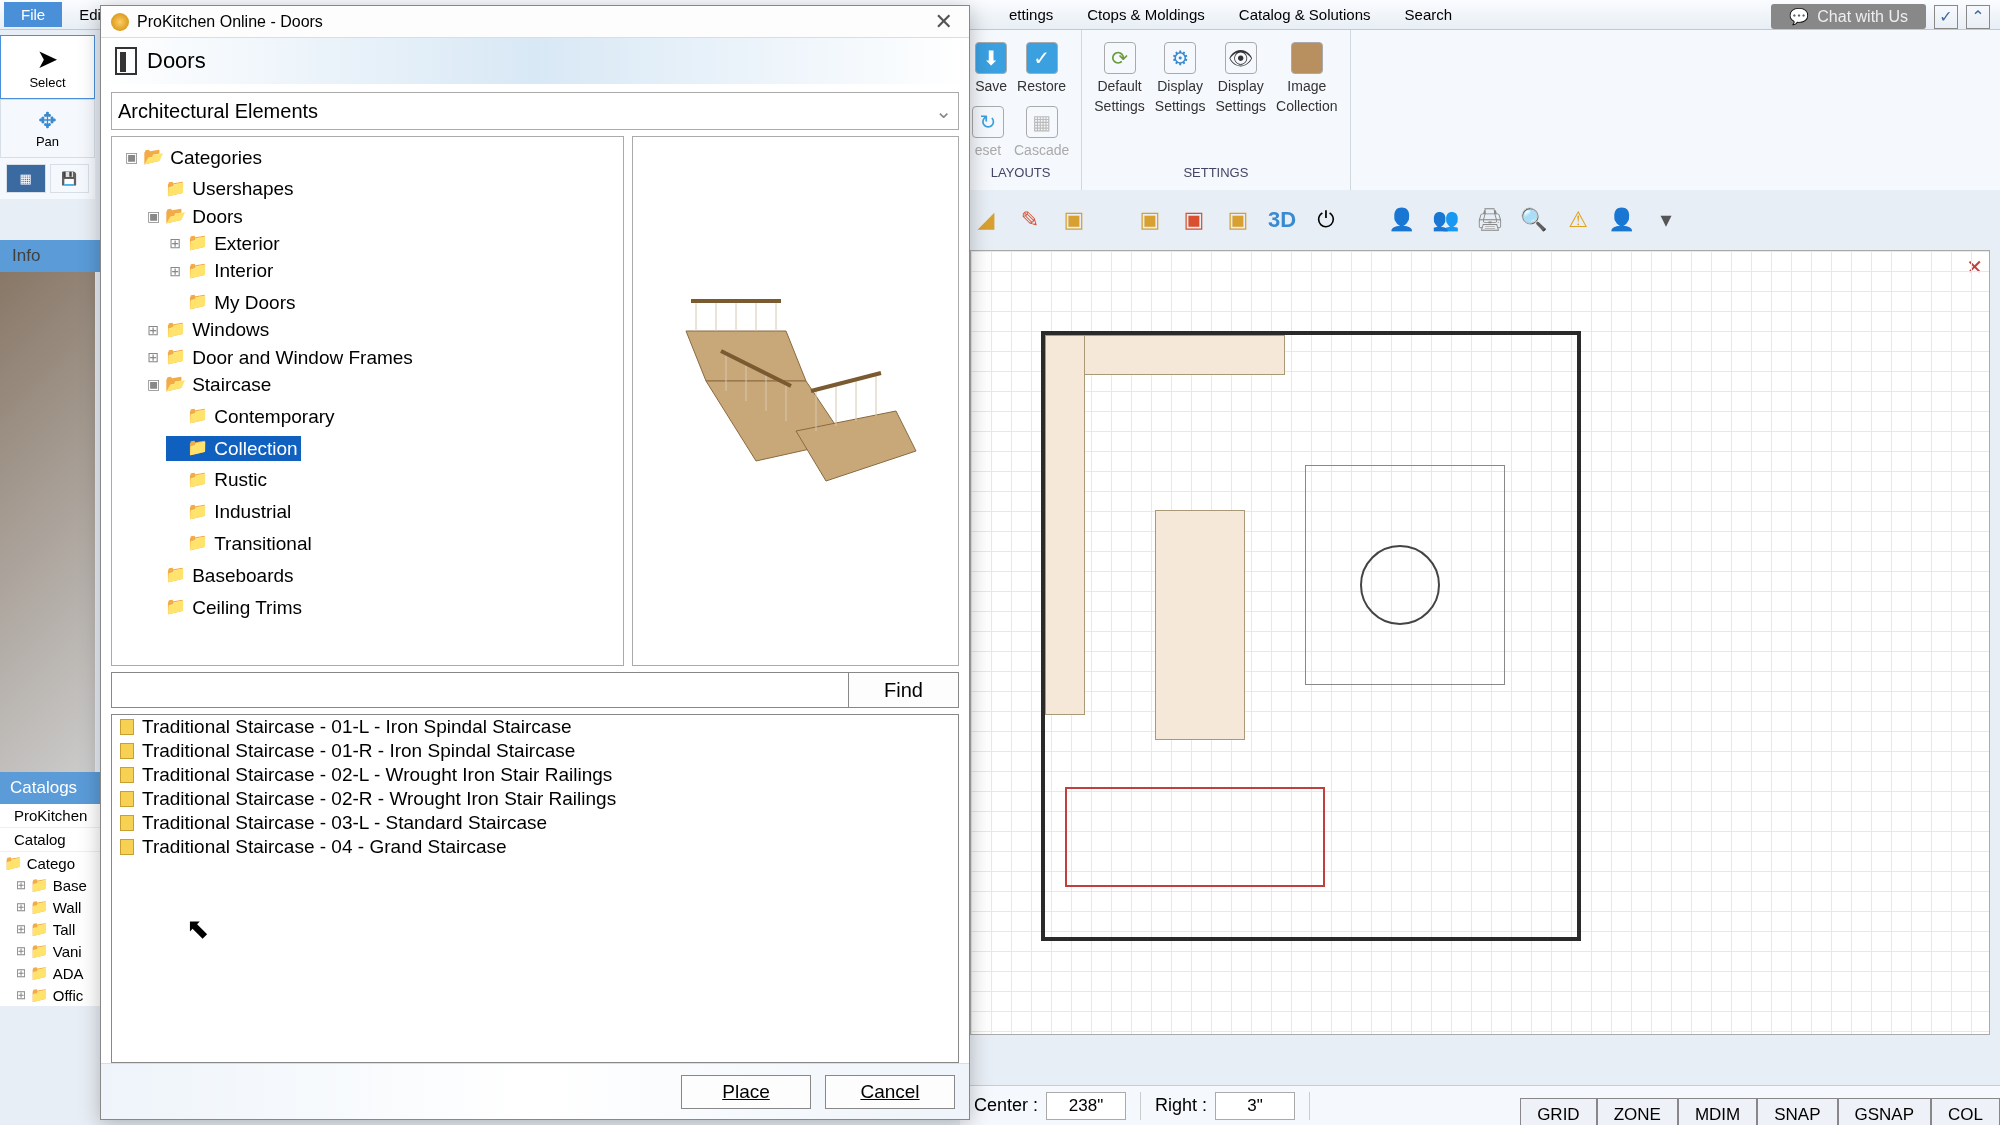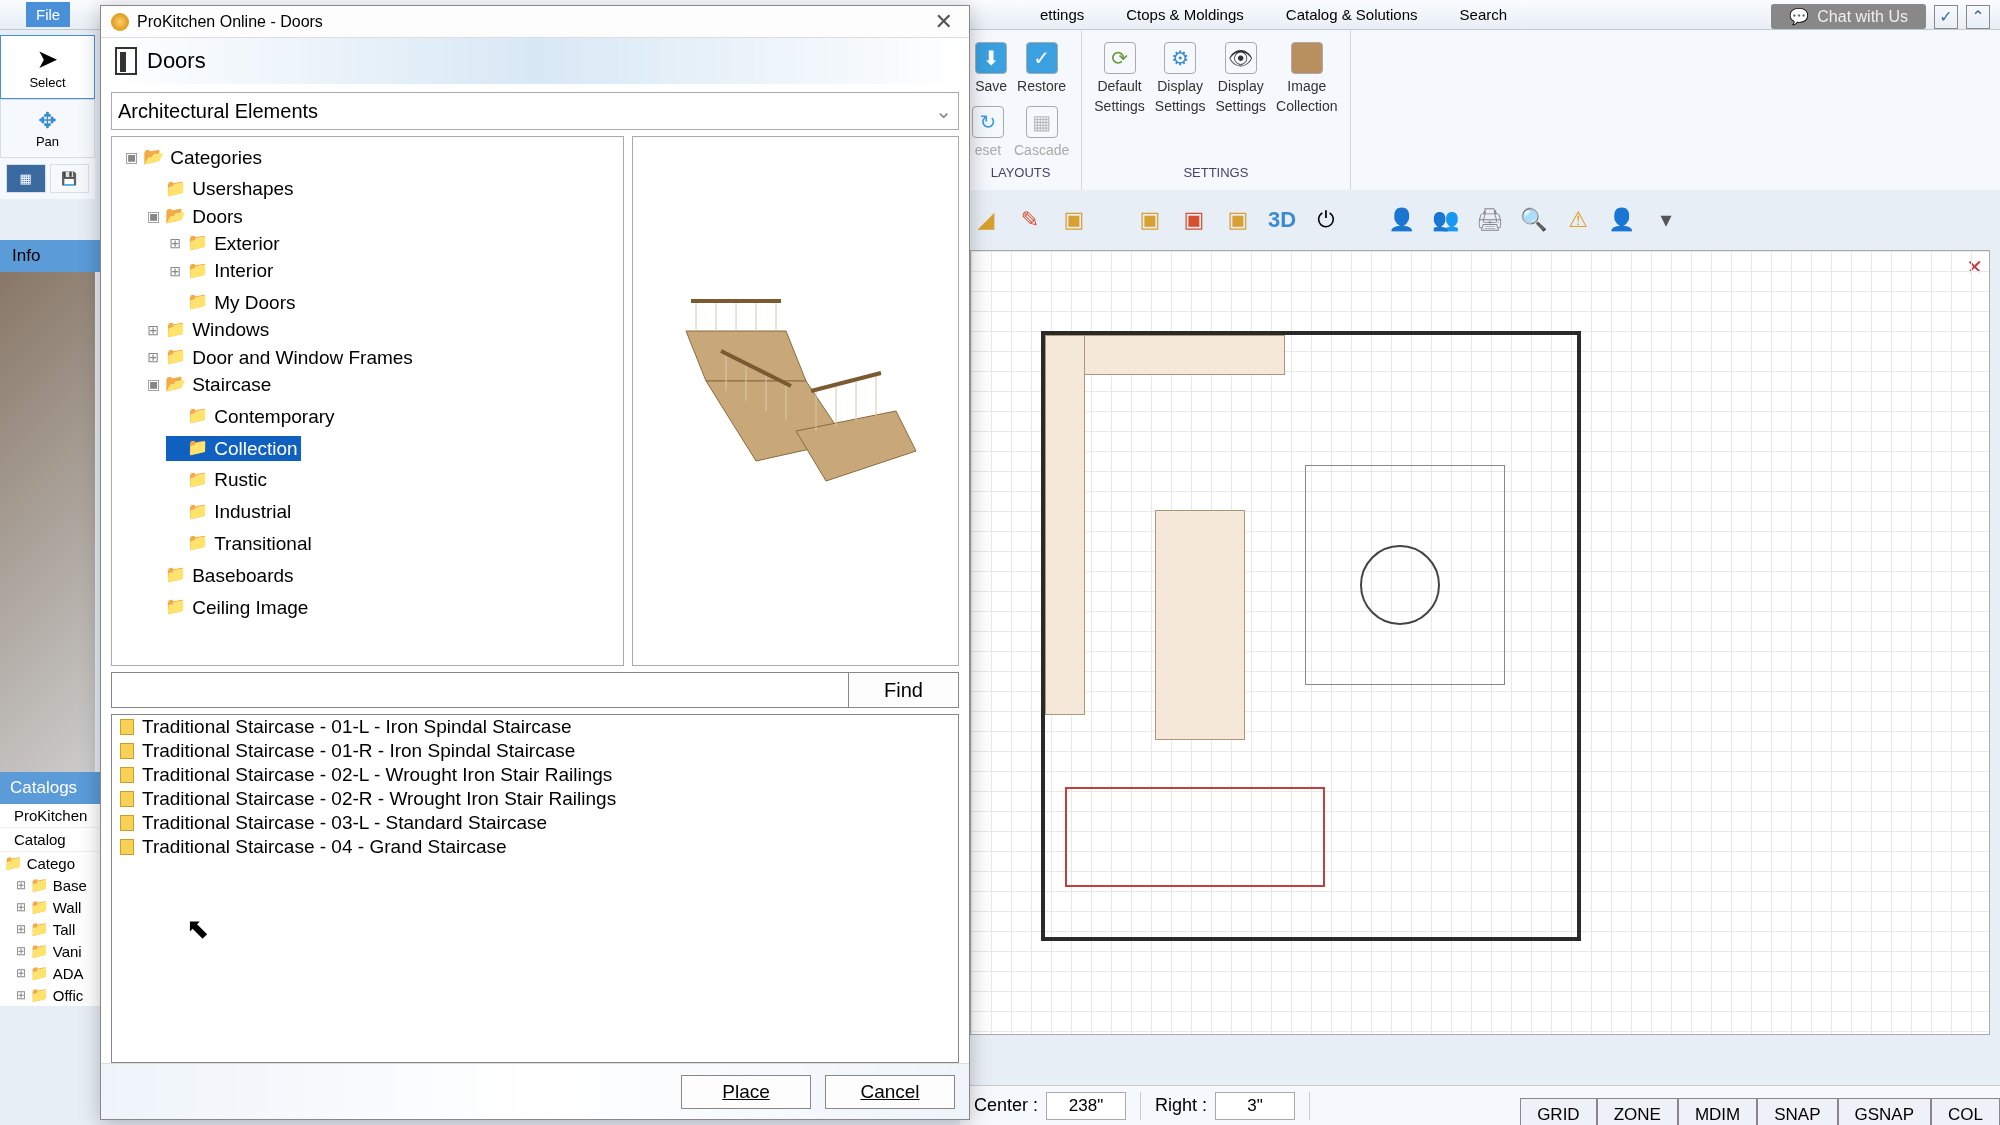--- a/index.html
+++ b/index.html
@@ -3,21 +3,21 @@
 <meta charset="utf-8">
 <style>
 * { margin: 0; padding: 0; box-sizing: border-box; font-family: Arial, sans-serif; }
 body { width: 2000px; height: 1125px; background: #f0f0f0; overflow: hidden; position: relative; }
 
 
 .main-window { position: absolute; top: 0; left: 0; width: 2000px; height: 1125px; background: #e8eef5; }
 
 
 .menubar { height: 30px; background: linear-gradient(#fafcff, #e8eef5); border-bottom: 1px solid #c0c8d0; display: flex; align-items: center; padding: 0 4px; font-size: 15px; }
-.menubar-item { padding: 4px 10px; cursor: pointer; margin-left: 22px; }
+.menubar-item { padding: 4px 17px; cursor: pointer; }
 .menubar-item.file { background: #4a90d9; color: #fff; }
 
 
 .topright { position: absolute; top: 4px; right: 10px; display: flex; align-items: center; gap: 8px; }
 .chat-btn { background: #888; color: #eee; padding: 3px 18px; border-radius: 3px; font-size: 16px; display: flex; align-items: center; gap: 8px; }
 .top-icon { width: 24px; height: 24px; border: 1px solid #888; display: flex; align-items: center; justify-content: center; font-size: 16px; color: #3a6aa0; }
 
 
 .ribbon { position: absolute; top: 30px; left: 960px; right: 0; height: 160px; background: #f5f8fc; display: flex; }
 .ribbon-grp { display: flex; flex-direction: column; align-items: center; padding: 6px 0; border-right: 1px solid #d0d8e0; }
@@ -30,21 +30,21 @@
 .icon-row { position: absolute; top: 200px; left: 970px; right: 10px; height: 40px; display: flex; align-items: center; gap: 12px; }
 .small-icon { width: 32px; height: 32px; display: flex; align-items: center; justify-content: center; font-size: 22px; cursor: pointer; }
 
 
 .left-toolbox { position: absolute; top: 35px; left: 0; width: 95px; background: #f5f8fc; }
 .tool-btn { display: flex; flex-direction: column; align-items: center; padding: 8px 4px; font-size: 13px; border: 1px solid #d8dee6; cursor: pointer; }
 .tool-btn.selected { background: #fff; border: 1px solid #4a90d9; }
 
 
 .left-panel { position: absolute; top: 240px; left: 0; width: 100px; height: 700px; }
-.info-tab { background: #5a9bd8; color: #000000; padding: 6px 12px; font-size: 17px; }
+.info-tab { background: #5a9bd8; color: #404040; padding: 6px 12px; font-size: 17px; }
 .image-thumb { width: 95px; height: 500px; background: linear-gradient(135deg, #887766, #ccc); }
 .catalogs-tab { background: #5a9bd8; color: #fff; padding: 6px 10px; font-size: 17px; }
 .catalog-list { background: #fff; font-size: 15px; }
 .catalog-item { padding: 3px 14px; border-bottom: 1px solid #eee; }
 .tree-node { padding: 2px 4px; display: flex; align-items: center; gap: 4px; font-size: 15px; }
 .folder-ico { color: #5a8ac8; }
 
 
 .canvas-area { position: absolute; top: 250px; left: 970px; right: 10px; bottom: 90px; background: #fff; border: 1px solid #aaa; overflow: hidden; }
 .grid-bg { width: 100%; height: 100%; background-image: linear-gradient(#e8e8e8 1px, transparent 1px), linear-gradient(90deg, #e8e8e8 1px, transparent 1px); background-size: 20px 20px; position: relative; }
@@ -401,21 +401,21 @@
                     </ul>
                   </li>
                   <li><span class="tnode">
                         <span class="exp"></span>
                         <span class="fico">📁</span>
                         <span>Baseboards</span>
                       </span></li>
                   <li><span class="tnode">
                         <span class="exp"></span>
                         <span class="fico">📁</span>
-                        <span>Ceiling Image</span>
+                        <span>Ceiling Trims</span>
                       </span></li>
                 </ul>
               </li>
             </ul>
           </div>
         </div>
         <div class="preview-pane">
           <svg class="stair-preview" viewBox="0 0 260 220">
             <g stroke="#8a6a40" stroke-width="1" fill="#c8a878">
               <polygon points="20,40 120,40 140,90 40,90"></polygon>

